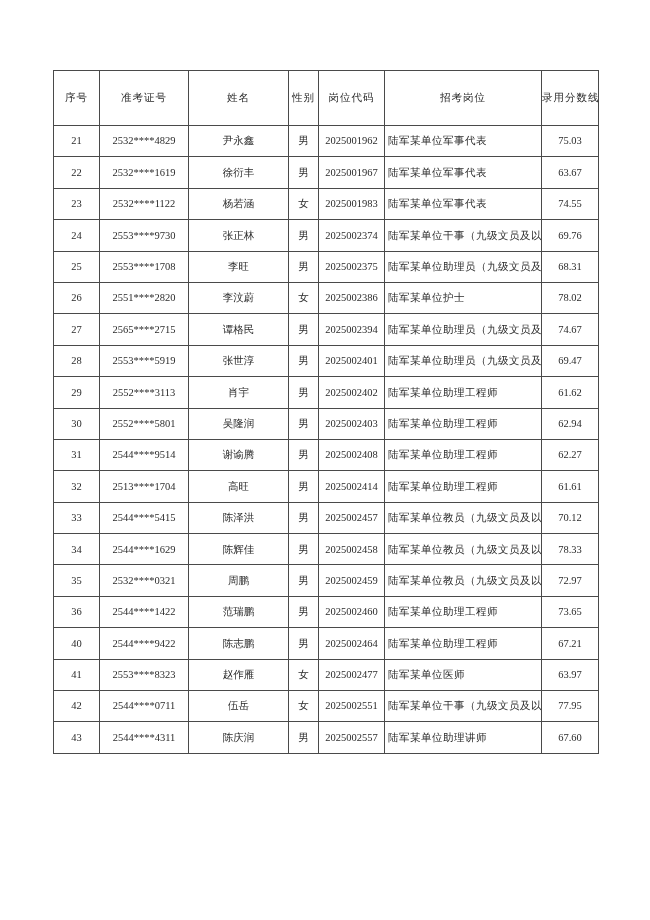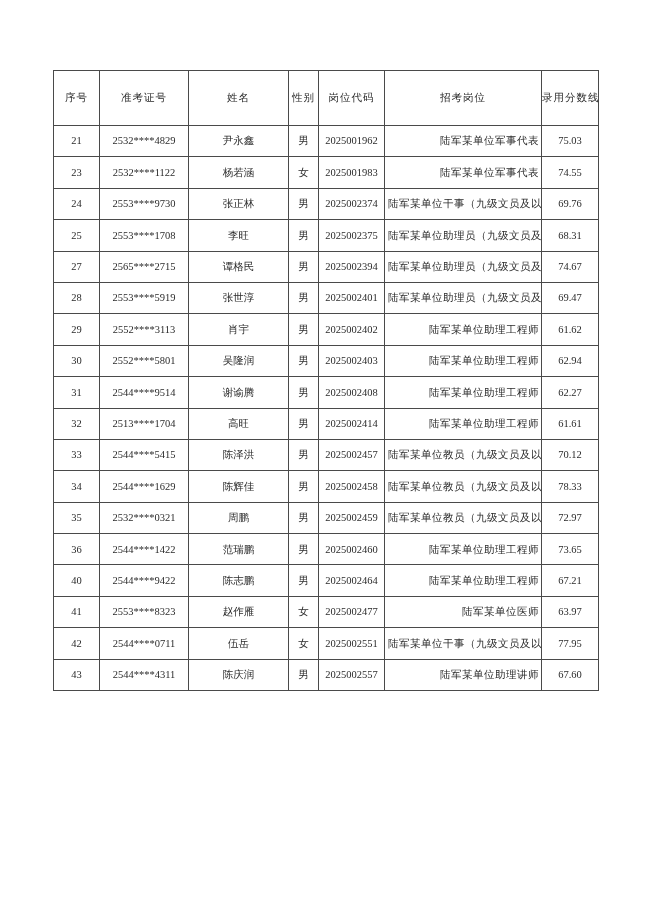--- a/index.html
+++ b/index.html
@@ -43,21 +43,21 @@
     white-space: nowrap;
   }
   table.score-table thead th {
     height: 54px;
     letter-spacing: 1px;
   }
   table.score-table tbody td {
     height: 30.4px;
   }
   table.score-table td.cell-position {
-    text-align: right;
+    text-align: left;
     padding-left: 3px;
     padding-right: 2px;
     letter-spacing: 0.5px;
   }
   .page-number {
     position: absolute;
     left: 0;
     right: 0;
     top: 864px;
     text-align: center;
@@ -95,20 +95,29 @@
         <tr>
     <td>21</td>
     <td>2532****4829</td>
     <td>尹永鑫</td>
     <td>男</td>
     <td>2025001962</td>
     <td class="cell-position">陆军某单位军事代表</td>
     <td>75.03</td>
   </tr>
         <tr>
+    <td>22</td>
+    <td>2532****1619</td>
+    <td>徐衍丰</td>
+    <td>男</td>
+    <td>2025001967</td>
+    <td class="cell-position">陆军某单位军事代表</td>
+    <td>63.67</td>
+  </tr>
+        <tr>
     <td>23</td>
     <td>2532****1122</td>
     <td>杨若涵</td>
     <td>女</td>
     <td>2025001983</td>
     <td class="cell-position">陆军某单位军事代表</td>
     <td>74.55</td>
   </tr>
         <tr>
     <td>24</td>
@@ -122,20 +131,29 @@
         <tr>
     <td>25</td>
     <td>2553****1708</td>
     <td>李旺</td>
     <td>男</td>
     <td>2025002375</td>
     <td class="cell-position">陆军某单位助理员（九级文员及以下）</td>
     <td>68.31</td>
   </tr>
         <tr>
+    <td>26</td>
+    <td>2551****2820</td>
+    <td>李汶蔚</td>
+    <td>女</td>
+    <td>2025002386</td>
+    <td class="cell-position">陆军某单位护士</td>
+    <td>78.02</td>
+  </tr>
+        <tr>
     <td>27</td>
     <td>2565****2715</td>
     <td>谭格民</td>
     <td>男</td>
     <td>2025002394</td>
     <td class="cell-position">陆军某单位助理员（九级文员及以下）</td>
     <td>74.67</td>
   </tr>
         <tr>
     <td>28</td>

